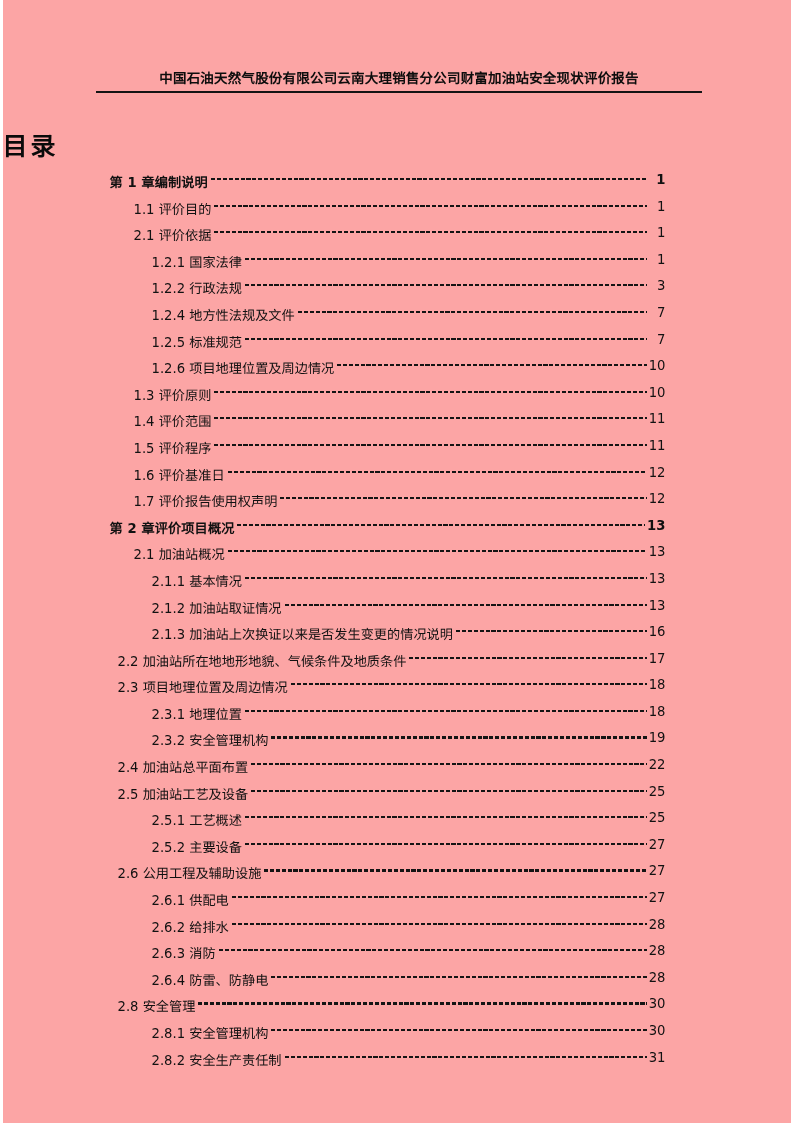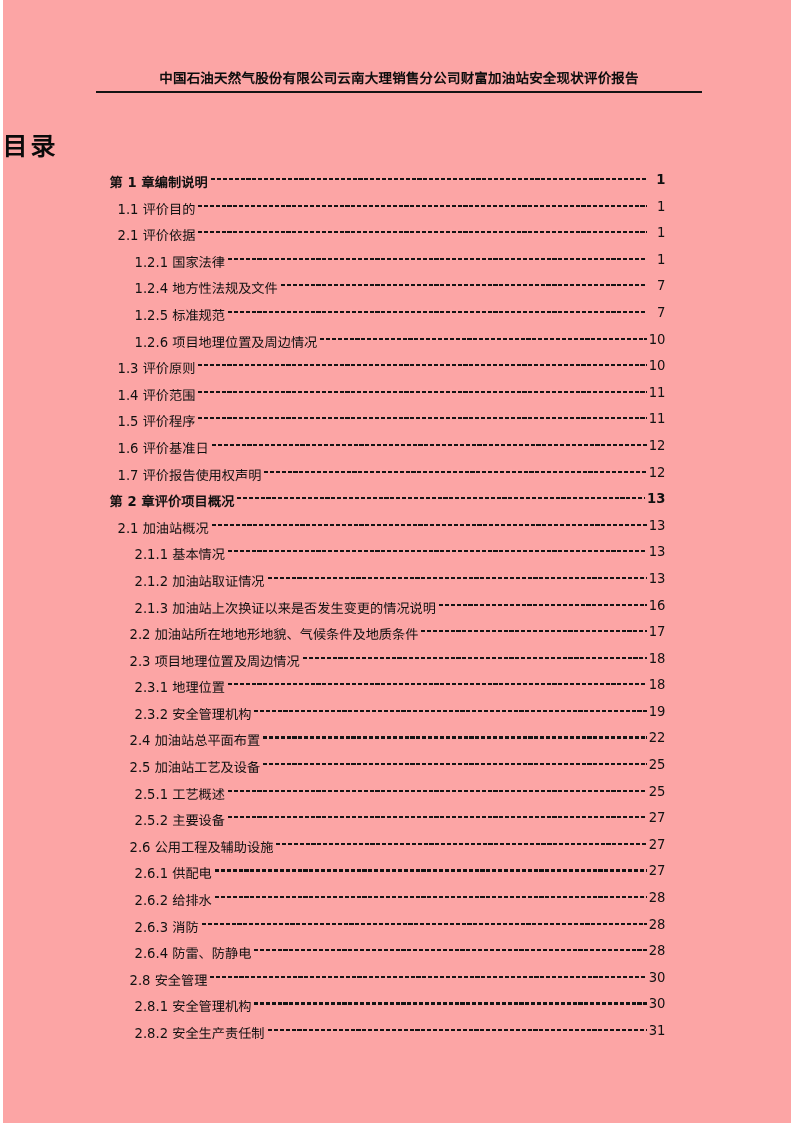--- a/index.html
+++ b/index.html
@@ -96,23 +96,23 @@
   }
   .toc-page {
     flex: 0 0 auto;
     min-width: 17px;
     text-align: right;
     padding-left: 1px;
   }
 
   
   .lvl-1 { margin-left: 0px; font-weight: bold; letter-spacing: 0.1px; }
-  .lvl-2 { margin-left: 8px; font-weight: normal; }
-  .lvl-2b { margin-left: 20px; font-weight: normal; }
-  .lvl-3 { margin-left: 25px; font-weight: normal; }
+  .lvl-2 { margin-left: 24px; font-weight: normal; }
+  .lvl-2b { margin-left: 8px; font-weight: normal; }
+  .lvl-3 { margin-left: 42px; font-weight: normal; }
 
   .lvl-1 .toc-label { font-weight: bold; }
   .lvl-1 .toc-page  { font-weight: bold; }
   .lvl-1 .toc-leader::before { height: 2.3px; }
 </style>
 </head>
 <body>
 
 <div class="page">
 
@@ -138,20 +138,25 @@
         <span class="toc-label">2.1 评价依据</span>
         <span class="toc-leader"></span>
         <span class="toc-page">1</span>
       </div>
       <div class="toc-row lvl-3">
         <span class="toc-label">1.2.1 国家法律</span>
         <span class="toc-leader"></span>
         <span class="toc-page">1</span>
       </div>
       <div class="toc-row lvl-3">
+        <span class="toc-label">1.2.2 行政法规</span>
+        <span class="toc-leader"></span>
+        <span class="toc-page">3</span>
+      </div>
+      <div class="toc-row lvl-3">
         <span class="toc-label">1.2.4 地方性法规及文件</span>
         <span class="toc-leader"></span>
         <span class="toc-page">7</span>
       </div>
       <div class="toc-row lvl-3">
         <span class="toc-label">1.2.5 标准规范</span>
         <span class="toc-leader"></span>
         <span class="toc-page">7</span>
       </div>
       <div class="toc-row lvl-3">

